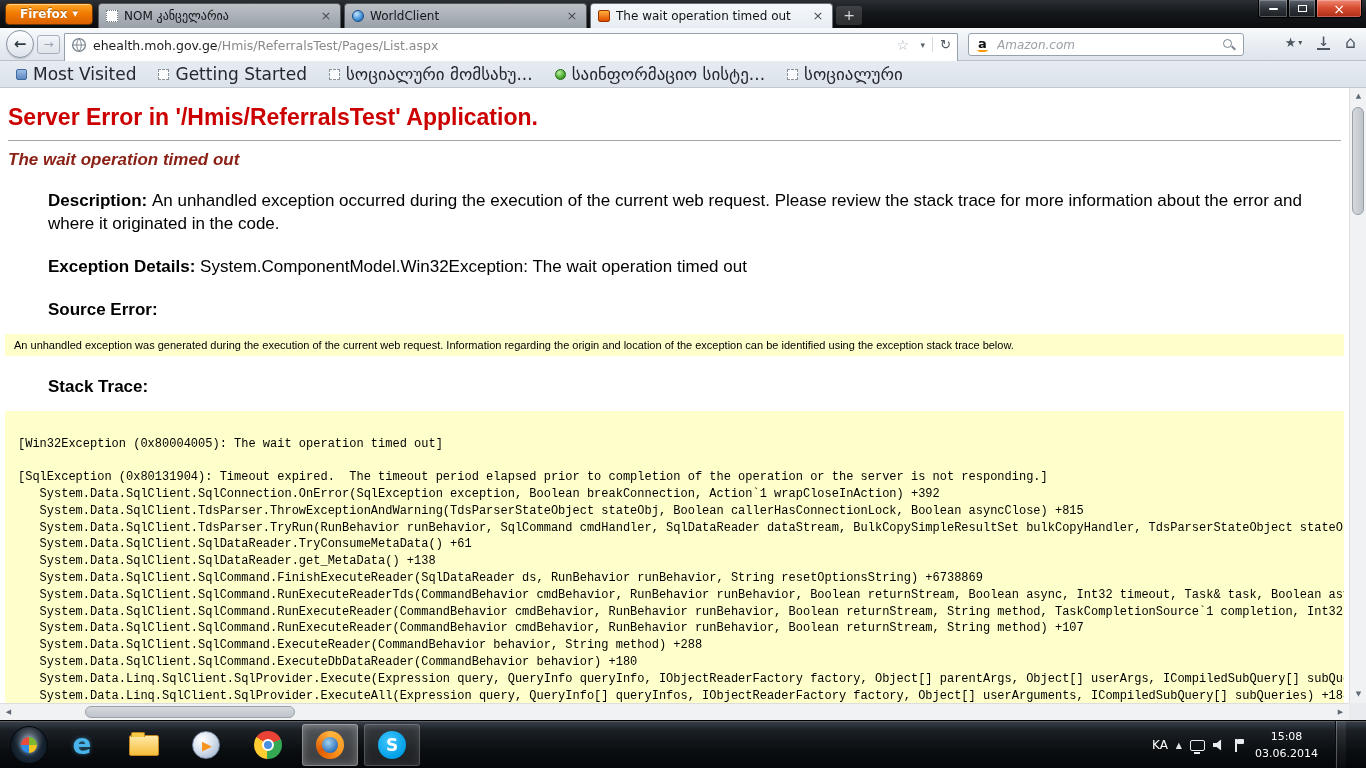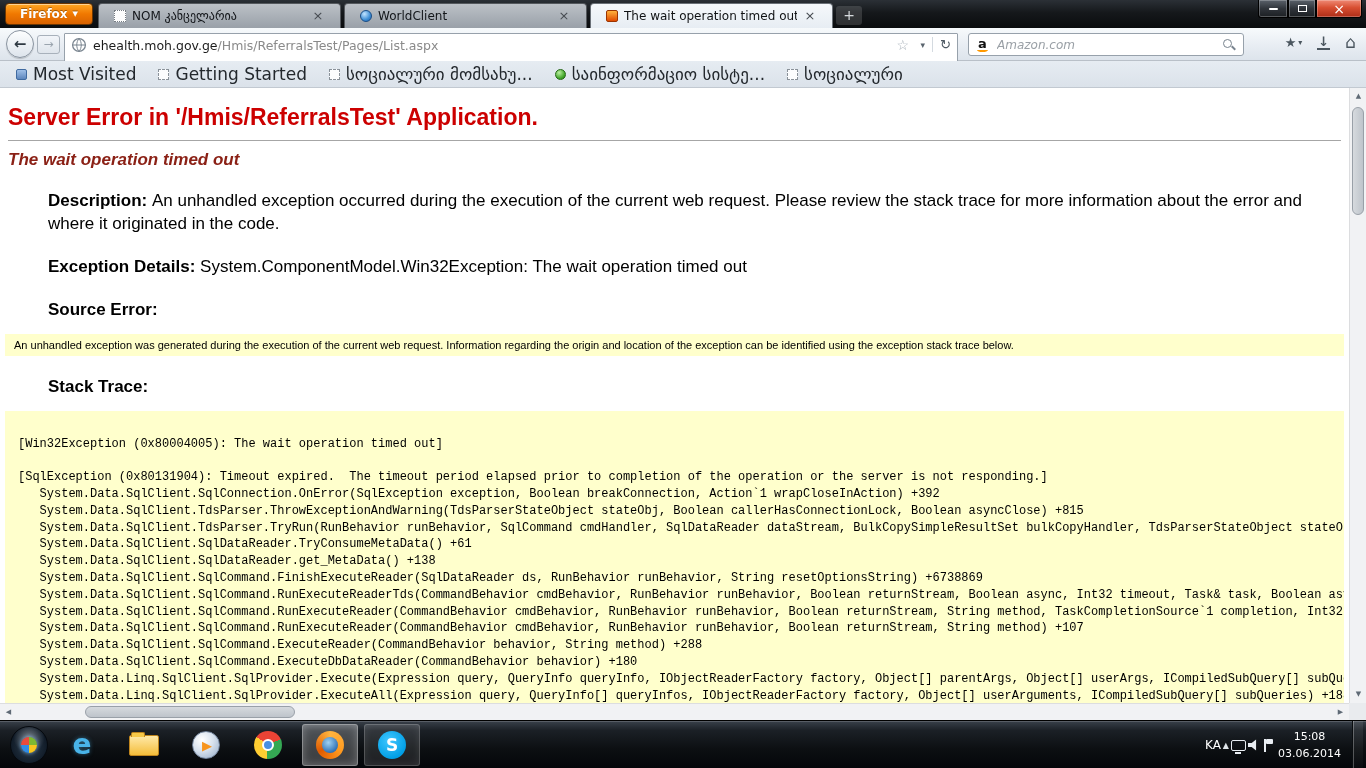--- a/index.html
+++ b/index.html
@@ -10,21 +10,21 @@
   
   #titlebar { position:absolute; left:0; top:0; width:1366px; height:28px;
     background:linear-gradient(#2b3036,#15181b 45%,#0a0c0e); }
   .fx-btn { position:absolute; left:5px; top:3px; width:88px; height:22px; border-radius:4px;
     background:linear-gradient(#ffa825,#f07800 50%,#d96200); border:1px solid #6d3600;
     box-shadow:inset 0 1px 0 rgba(255,255,255,.5); color:#fff; font-weight:bold; font-size:12px;
     text-align:center; line-height:20px; text-shadow:0 -1px 0 rgba(0,0,0,.35); cursor:default; }
   .fx-caret { font-size:7px; margin-left:5px; vertical-align:2px; }
   .tabs { position:absolute; left:98px; top:3px; height:25px; display:flex; }
   .tab { width:243px; margin-right:3px; border-radius:4px 4px 0 0; display:flex; align-items:center;
-    padding:0 15px; font-size:12px; }
+    padding:0 7px; font-size:12px; }
   .tab.inactive { background:linear-gradient(#bcc1c7,#99a0a8); border:1px solid #54585d; border-bottom:none; color:#13161a; }
   .tab.active { background:linear-gradient(#f5f8fb,#e7edf3); border:1px solid #6a7077; border-bottom:none; color:#101214; }
   .tab-title { flex:1; white-space:nowrap; overflow:hidden; margin:0 6px; }
   .tab-close { color:#474c52; font-size:13px; width:14px; text-align:center; line-height:14px; }
   .fav { width:12px; height:12px; flex:0 0 auto; }
   .fav.dotted { border:1px dotted #767c83; background:#fdfdfd; }
   .fav.globe { border-radius:50%; background:radial-gradient(circle at 35% 30%, #c2e4ff, #3f8fd6 60%, #1e5ea8); border:1px solid #1a4d86; }
   .fav.error { border-radius:2px; background:linear-gradient(#ffb23c,#e04a00); border:1px solid #9c3400; }
   .newtab { width:26px; height:19px; margin-top:3px; border-radius:3px; background:rgba(255,255,255,.14);
     color:#d6dadd; text-align:center; line-height:18px; font-size:14px; }
@@ -129,21 +129,21 @@
     border:1px solid #73849c; display:grid; place-items:center; color:#f7941d; font-size:13px; line-height:13px; padding-left:2px; }
   .chrome { width:28px; height:28px; border-radius:50%; position:relative;
     background:conic-gradient(from -55deg, #ea4335 0 33.3%, #34a853 0 66.6%, #ffcd32 0 100%); }
   .chrome::after { content:""; position:absolute; inset:8px; background:#4a90e2; border:2px solid #fff; border-radius:50%; }
   .fx-ico { width:28px; height:28px; border-radius:50%; position:relative;
     background:conic-gradient(from 120deg, #ff9a1f, #e05a00, #ffb43f, #ff9a1f); }
   .fx-ico::after { content:""; position:absolute; inset:6px; border-radius:50%;
     background:radial-gradient(circle at 40% 35%, #9fd1f2, #2a6db3 75%); }
   .skype { width:28px; height:28px; border-radius:50%; background:radial-gradient(circle at 40% 35%, #41c7ff, #009ee5 72%);
     color:#fff; font-weight:bold; font-size:17px; display:grid; place-items:center; }
-  .tray { position:absolute; right:0; top:0; height:48px; display:flex; align-items:center; gap:2px; padding-right:3px; }
+  .tray { position:absolute; right:0; top:0; height:48px; display:flex; align-items:center; gap:8px; padding-right:20px; }
   .lang { color:#fff; font-size:12px; }
   .tray-up { color:#dfe5ea; font-size:8px; }
   .ico-display { width:15px; height:11px; border:1.5px solid #e8edf2; border-radius:2px; position:relative; }
   .ico-display::after { content:""; position:absolute; left:3px; bottom:-4px; width:6px; height:2px; background:#e8edf2; }
   .ico-volume { width:13px; height:12px; background:#e8edf2;
     clip-path:polygon(0 33%, 28% 33%, 62% 5%, 62% 95%, 28% 67%, 0 67%); }
   .ico-flag { width:10px; height:13px; position:relative; }
   .ico-flag::before { content:""; position:absolute; left:1px; top:0; bottom:0; width:1.5px; background:#e8edf2; }
   .ico-flag::after { content:""; position:absolute; left:2.5px; top:0; width:7px; height:5px; background:#e8edf2; border-radius:1px; }
   .clock { color:#fff; font-size:11px; text-align:center; line-height:1.55; padding:0 9px 0 3px; }

